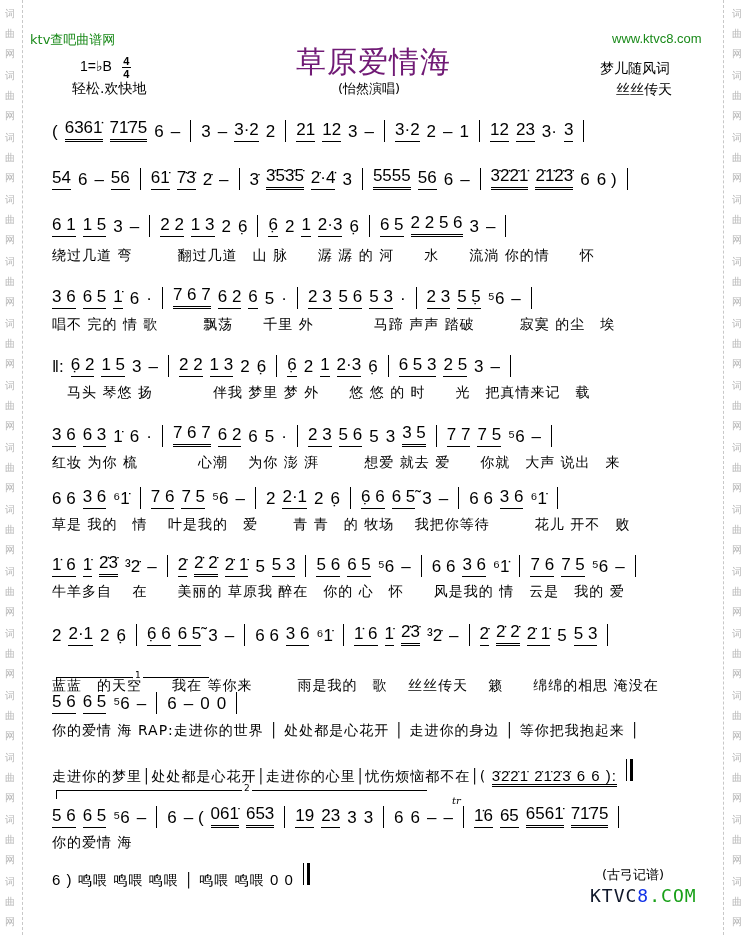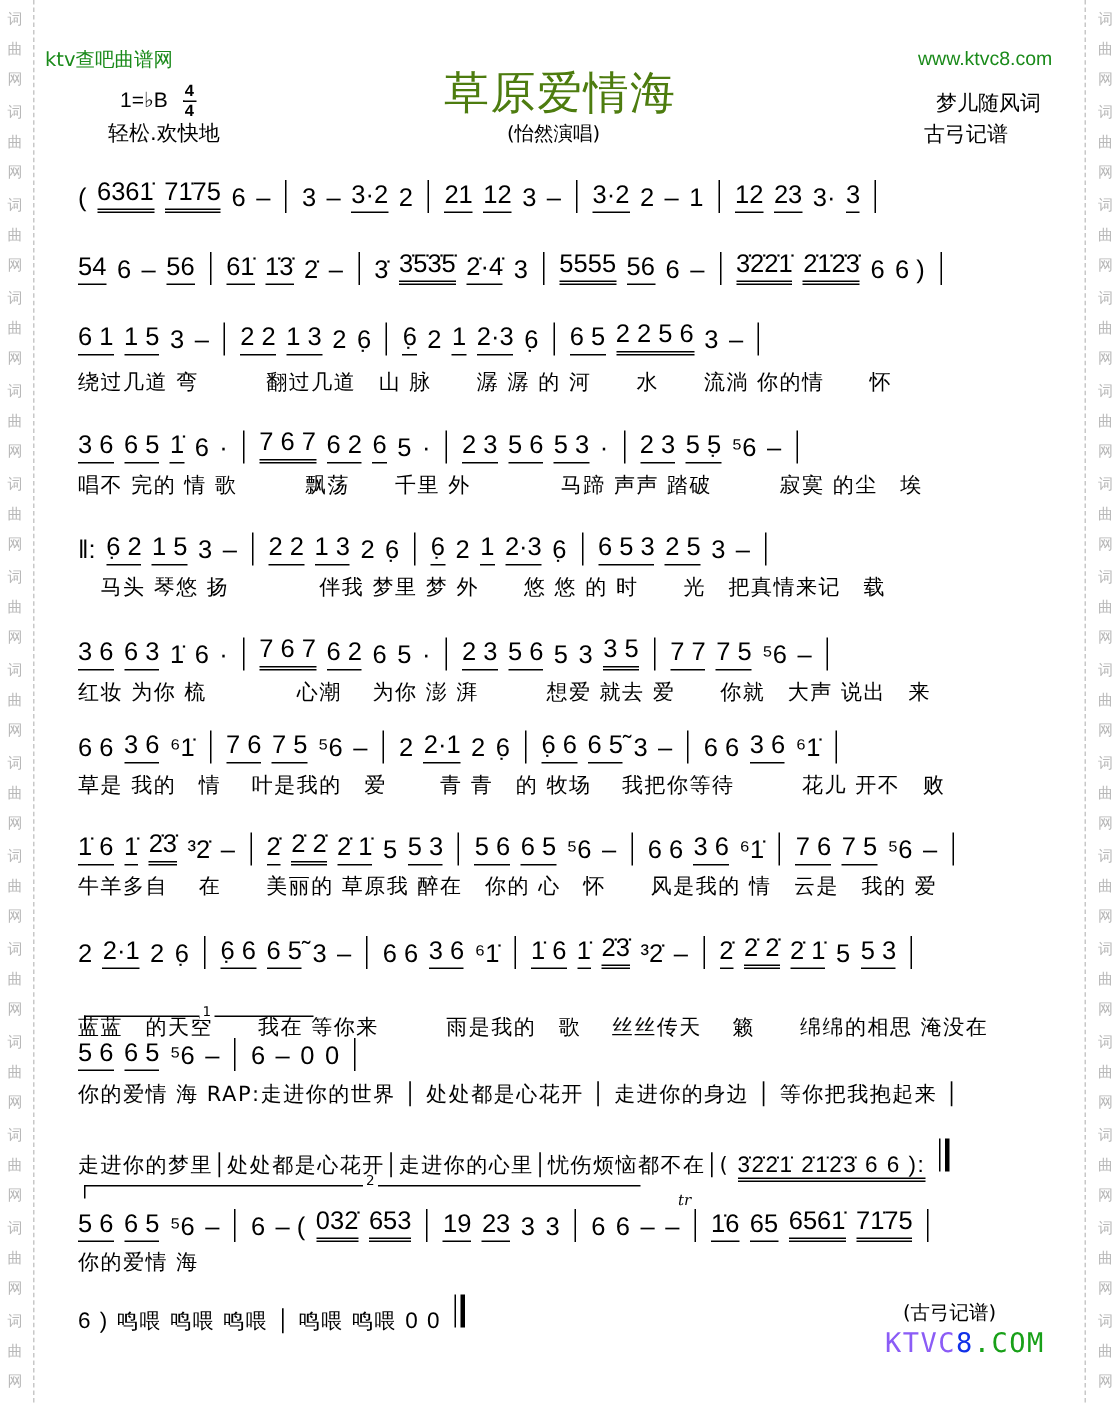--- a/index.html
+++ b/index.html
@@ -10,37 +10,37 @@
   .margin.right { right:0; border-left:1px dashed #c8c8c8; width:22px; }
   .wm { position:absolute; left:3px; font-size:10px; color:#b8b8b8; line-height:18px; width:14px; text-align:center; }
   .margin.right .wm { left:6px; }
   .site-left { position:absolute; left:30px; top:31px; font-size:13px; color:#1a8a1a; }
   .site-right { position:absolute; left:612px; top:31px; font-size:13px; color:#1a8a1a; font-family:"Liberation Sans",sans-serif; }
   .key { position:absolute; left:80px; top:56px; font-size:14px; font-family:"Liberation Sans",sans-serif; }
   .key .frac { display:inline-block; vertical-align:middle; text-align:center; font-size:11px; line-height:10px; margin-left:6px; font-weight:bold; }
   .key .frac span { display:block; }
   .key .frac .bar { border-top:1px solid #000; width:8px; margin:1px auto; height:0; }
   .tempo { position:absolute; left:72px; top:80px; font-size:14px; }
-  .title { position:absolute; left:296px; top:42px; font-size:30px; color:#4d7c0f; letter-spacing:1px; font-family:Liberation Mono, monospace; }
+  .title { position:absolute; left:296px; top:42px; font-size:30px; color:#701a75; letter-spacing:1px; font-family:Liberation Mono, monospace; }
   .singer { position:absolute; left:338px; top:80px; font-size:13px; }
-  .lyricist { position:absolute; left:624px; top:60px; font-size:14px; }
+  .lyricist { position:absolute; left:600px; top:60px; font-size:14px; }
   .composer { position:absolute; left:616px; top:81px; font-size:14px; }
   .row { position:absolute; left:52px; right:44px; white-space:nowrap; }
   .notes { font-family:"Liberation Sans",sans-serif; font-size:17px; height:24px; display:flex; align-items:flex-end; }
   .tok { display:inline-block; margin-right:7px; position:relative; line-height:20px; }
   .tok.u1 { border-bottom:1px solid #000; padding-bottom:1px; }
   .tok.u2 { border-bottom:3px double #000; padding-bottom:1px; }
   .bar { display:inline-block; width:0; height:22px; border-left:1.3px solid #000; margin:0 10px 0 3px; }
   .dbar { display:inline-block; width:3px; height:22px; border-left:1px solid #000; border-right:3px solid #000; margin:0 4px; }
   .lyr { font-size:14px; height:22px; line-height:22px; letter-spacing:1px; }
   .volta { position:absolute; height:8px; border-top:1px solid #000; border-left:1px solid #000; font-size:9px; }
   .volta span { position:absolute; top:-8px; left:50%; background:#fff; padding:0 2px; }
   .note-credit { position:absolute; left:602px; top:866px; font-size:13px; }
   .logo { position:absolute; left:590px; top:885px; font-size:18px; font-family:"DejaVu Sans Mono",monospace; letter-spacing:1px; }
-  .logo .k { color:#8b5cf6; } .logo .b { color:#1030e8; } .logo .g { color:#18a018; }
+  .logo .k { color:#0f172a; } .logo .b { color:#1030e8; } .logo .g { color:#18a018; }
   .end { font-family:"Liberation Sans",sans-serif; font-size:15px; }
 </style>
 </head>
 <body>
 
 <div class="margin left" id="wmL">
     <div class="wm" style="top: 5px;">词</div>
     <div class="wm" style="top: 25px;">曲</div>
     <div class="wm" style="top: 45px;">网</div>
     <div class="wm" style="top: 67px;">词</div>
@@ -142,21 +142,21 @@
   <span class="frac">
     <span>4</span>
     <span class="bar"></span>
     <span>4</span>
   </span>
 </div>
 <div class="tempo">轻松.欢快地</div>
 <div class="title">草原爱情海</div>
 <div class="singer">(怡然演唱)</div>
 <div class="lyricist">梦儿随风词</div>
-<div class="composer">古弓记谱</div>
+<div class="composer">丝丝传天</div>
 
 <div class="row notes" style="top:118px">
     <span class="tok">(</span>
     <span class="tok u2">6361̇</span>
     <span class="tok u2">71̇75</span>
     <span class="tok">6</span>
     <span class="tok">–</span>
     <span class="bar"></span>
     <span class="tok">3</span>
     <span class="tok">–</span>
@@ -179,21 +179,21 @@
     <span class="tok u1">3</span>
     <span class="bar"></span>
   </div>
 <div class="row notes" style="top:166px">
     <span class="tok u1">54</span>
     <span class="tok">6</span>
     <span class="tok">–</span>
     <span class="tok u1">56</span>
     <span class="bar"></span>
     <span class="tok u1">61̇</span>
-    <span class="tok u1">1̇3̇</span>
+    <span class="tok u1">7̇3̇</span>
     <span class="tok">2̇</span>
     <span class="tok">–</span>
     <span class="bar"></span>
     <span class="tok">3̇</span>
     <span class="tok u2">3̇5̇3̇5̇</span>
     <span class="tok u1">2̇·4̇</span>
     <span class="tok">3</span>
     <span class="bar"></span>
     <span class="tok u2">5555</span>
     <span class="tok u1">56</span>
@@ -426,21 +426,21 @@
   </div>
 <div style="position:absolute;left:452px;top:795px;font-size:10px;font-style:italic;font-family:'DejaVu Serif',serif">tr</div>
 <div class="row notes" style="top:804px">
     <span class="tok u1">5 6</span>
     <span class="tok u1">6 5</span>
     <span class="tok">⁵6</span>
     <span class="tok">–</span>
     <span class="bar"></span>
     <span class="tok">6</span>
     <span class="tok">– (</span>
-    <span class="tok u2">032̇</span>
+    <span class="tok u2">061̇</span>
     <span class="tok u2">653</span>
     <span class="bar"></span>
     <span class="tok u1">19</span>
     <span class="tok u1">23</span>
     <span class="tok">3</span>
     <span class="tok">3</span>
     <span class="bar"></span>
     <span class="tok">6</span>
     <span class="tok">6</span>
     <span class="tok">–</span>

